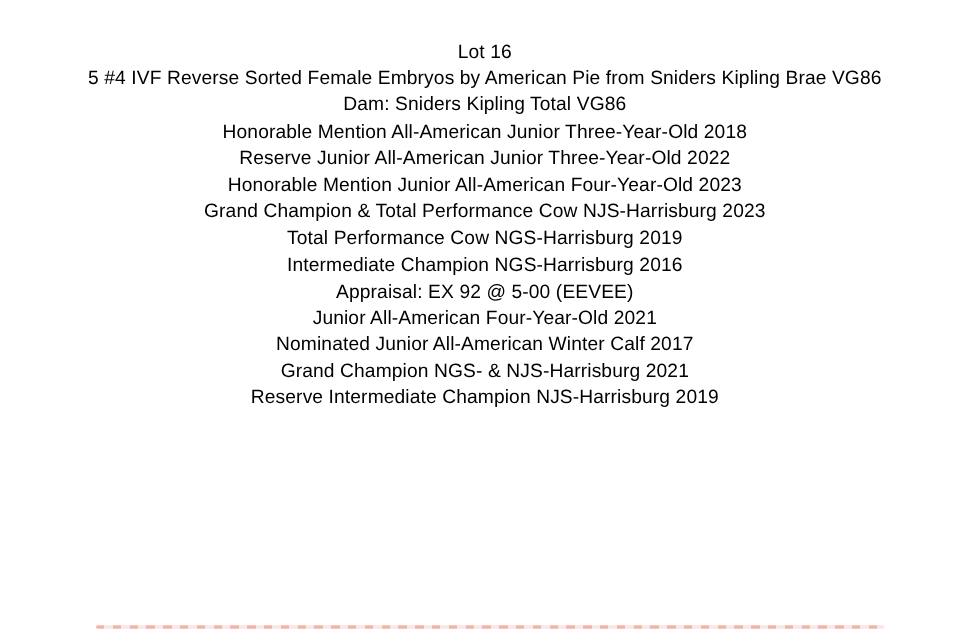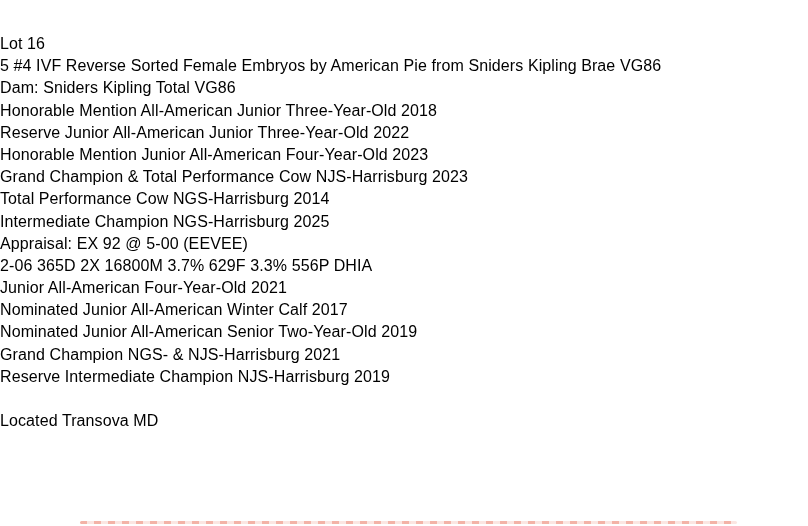--- a/index.html
+++ b/index.html
@@ -17,20 +17,21 @@
   .doc-text {
     position: absolute;
     left: 0;
     top: 33px;
     width: 808px;
     font-family: "Liberation Sans", "DejaVu Sans", sans-serif;
     font-size: 16px;
     line-height: 22.2px;
     font-weight: 400;
     color: #000000;
+    text-align: center;
     letter-spacing: 0.1px;
   }
   .line {
     height: 22.2px;
     white-space: nowrap;
   }
   .spacer {
     height: 22.2px;
   }
   .squiggle {
@@ -47,26 +48,23 @@
 
 <div class="page">
   <div class="doc-text">
     <div class="line">Lot 16</div>
     <div class="line">5 #4 IVF Reverse Sorted Female Embryos by American Pie from Sniders Kipling Brae VG86</div>
     <div class="line">Dam: Sniders Kipling Total VG86</div>
     <div class="line">Honorable Mention All-American Junior Three-Year-Old 2018</div>
     <div class="line">Reserve Junior All-American Junior Three-Year-Old 2022</div>
     <div class="line">Honorable Mention Junior All-American Four-Year-Old 2023</div>
     <div class="line">Grand Champion &amp; Total Performance Cow NJS-Harrisburg 2023</div>
-    <div class="line">Total Performance Cow NGS-Harrisburg 2014</div>
-    <div class="line">Intermediate Champion NGS-Harrisburg 2025</div>
+    <div class="line">Total Performance Cow NGS-Harrisburg 2019</div>
+    <div class="line">Intermediate Champion NGS-Harrisburg 2016</div>
     <div class="line">Appraisal: EX 92 @ 5-00 (EEVEE)</div>
-    <div class="line">2-06 365D 2X 16800M 3.7% 629F 3.3% 556P DHIA</div>
     <div class="line">Junior All-American Four-Year-Old 2021</div>
     <div class="line">Nominated Junior All-American Winter Calf 2017</div>
-    <div class="line">Nominated Junior All-American Senior Two-Year-Old 2019</div>
     <div class="line">Grand Champion NGS- &amp; NJS-Harrisburg 2021</div>
     <div class="line">Reserve Intermediate Champion NJS-Harrisburg 2019</div>
     <div class="spacer"></div>
-    <div class="line">Located Transova MD</div>
   </div>
   <div class="squiggle" style="background: repeating-linear-gradient(90deg, rgba(240, 160, 145, 0.8) 0px, rgba(240, 160, 145, 0.8) 7px, rgba(240, 160, 145, 0.267) 7px, rgba(240, 160, 145, 0.267) 14px);"></div>
 </div>
 
 </body></html>

